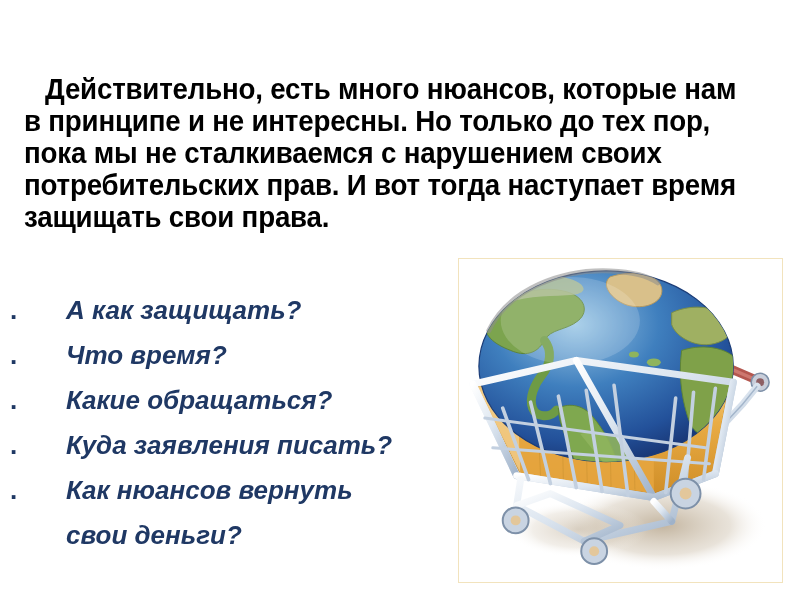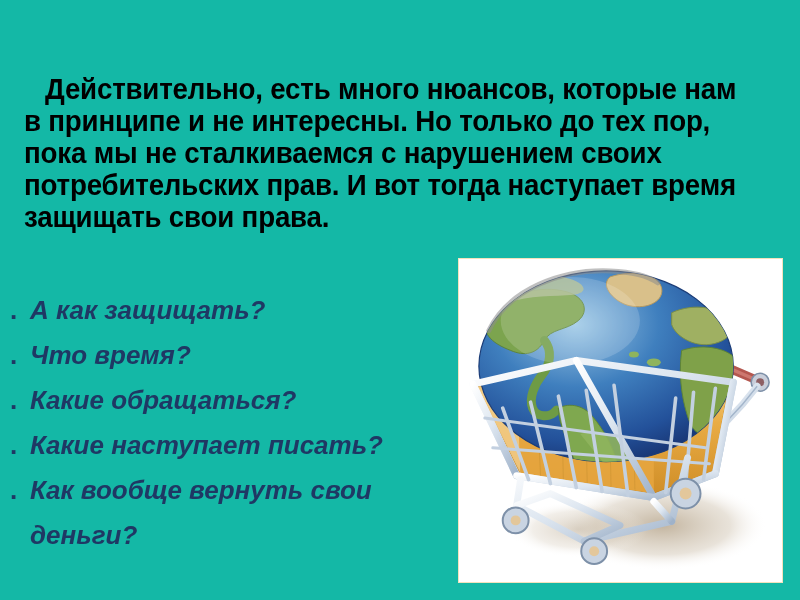--- a/index.html
+++ b/index.html
@@ -10,21 +10,21 @@
     width: 800px;
     height: 600px;
     overflow: hidden;
     background: #FFCC66;
     font-family: "Liberation Sans", sans-serif;
   }
   #slide {
     position: relative;
     width: 800px;
     height: 600px;
-    background: #14b8a6;
+    background: #ffffff;
   }
 
   
   #intro-paragraph {
     position: absolute;
     left: 24px;
     top: 44px;
     width: 756px;
     color: #000000;
     font-family: "Liberation Sans Narrow", "Liberation Sans", sans-serif;
@@ -64,20 +64,21 @@
   #question-list li .bullet-dot {
     position: absolute;
     left: 2px;
     top: 0;
     color: #1F3864;
     font-style: normal;
     font-weight: bold;
   }
   #question-list li .item-text {
     display: inline;
+    margin-left: 36px;
   }
   #question-list li.wraps {
     padding-right: 30px;
   }
   #question-list li.wraps .item-text {
     display: inline-block;
     text-indent: 0;
   }
 
   
@@ -113,25 +114,25 @@
     <li>
       <span class="bullet-dot">.</span>
       <span class="item-text">Что время?</span>
     </li>
     <li>
       <span class="bullet-dot">.</span>
       <span class="item-text">Какие обращаться?</span>
     </li>
     <li>
       <span class="bullet-dot">.</span>
-      <span class="item-text">Какие наступает писать?</span>
+      <span class="item-text">Куда заявления писать?</span>
     </li>
     <li class="wraps">
       <span class="bullet-dot">.</span>
-      <span class="item-text">Как вообще вернуть свои деньги?</span>
+      <span class="item-text">Как нюансов вернуть свои деньги?</span>
     </li>
   </ul>
 
   <div id="cart-globe-figure">
     <svg viewBox="0 0 325 325" xmlns="http://www.w3.org/2000/svg">
       <defs>
         <radialGradient id="globeShade" cx="38%" cy="28%" r="78%">
           <stop offset="0%" stop-color="#9CC8E6"></stop>
           <stop offset="42%" stop-color="#3F7FBE"></stop>
           <stop offset="78%" stop-color="#23519A"></stop>

